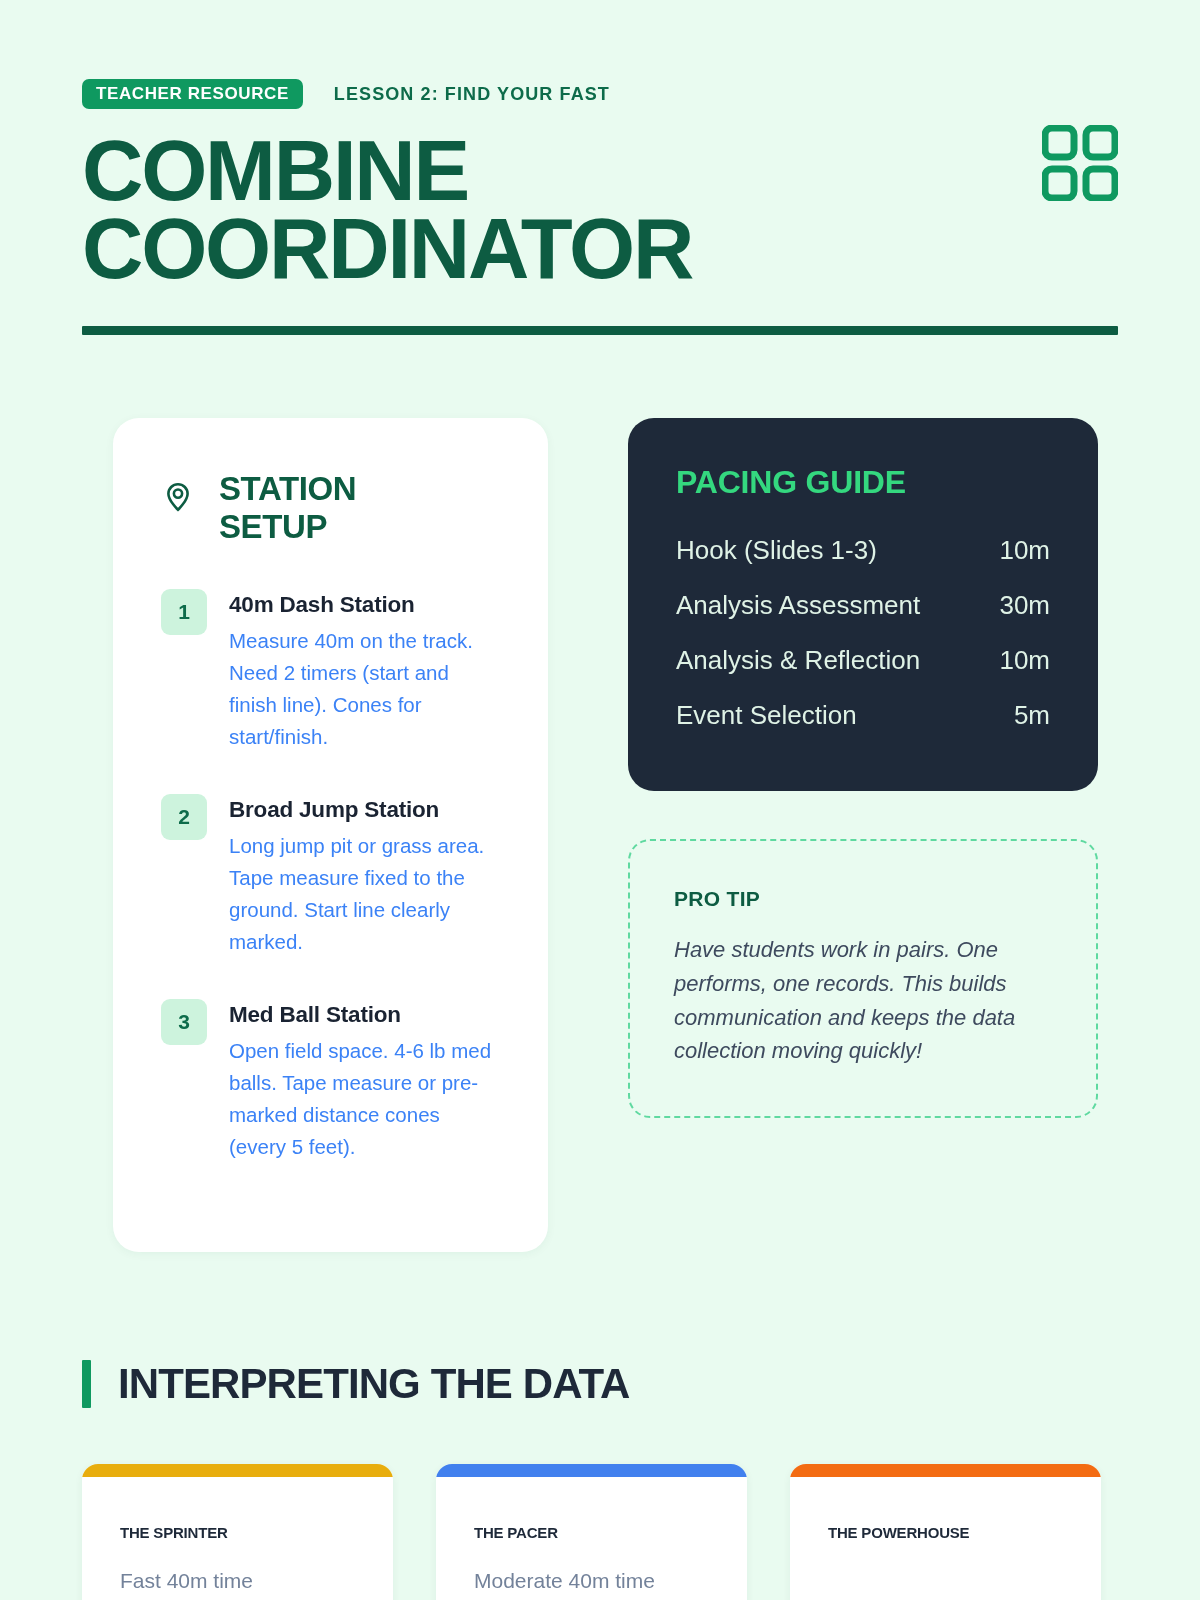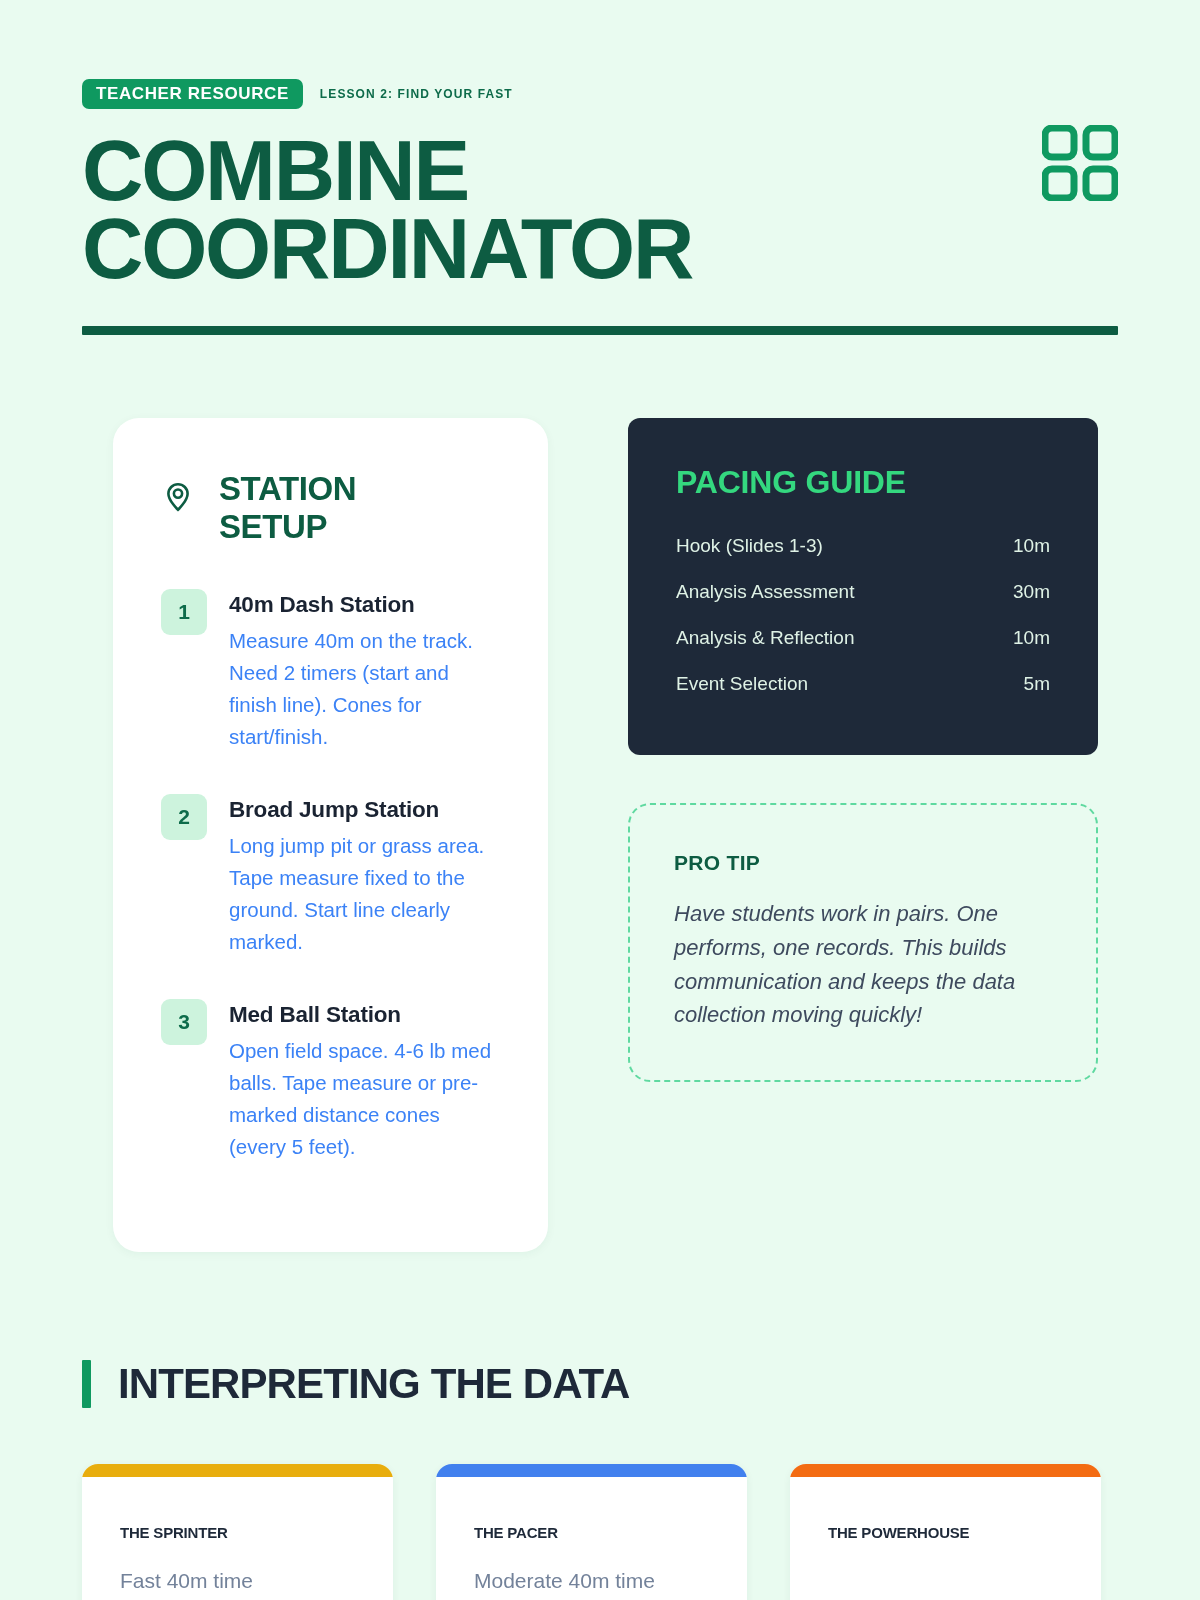--- a/index.html
+++ b/index.html
@@ -43,23 +43,24 @@
     font-size: 17px;
     font-weight: bold;
     letter-spacing: 0.6px;
     padding: 6px 14px 7px;
     border-radius: 7px;
     line-height: 1;
   }
 
   .eyebrow-lesson {
     color: #0d6b4a;
-    font-size: 12px;
+    font-size: 18px;
     font-weight: bold;
     letter-spacing: 1.1px;
+    margin-left: 14px;
   }
 
   .title {
     margin-top: 22px;
     font-size: 85px;
     line-height: 0.92;
     font-weight: bold;
     letter-spacing: -2.2px;
     color: #0d5c42;
     text-transform: uppercase;
@@ -153,38 +154,38 @@
 
   .station-desc {
     font-size: 20.5px;
     line-height: 1.56;
     color: #3b82f6;
   }
 
   
   .pacing-card {
     background: #1e2939;
-    border-radius: 12px;
+    border-radius: 26px;
     padding: 46px 48px 44px;
   }
 
   .pacing-title {
     font-size: 32px;
     font-weight: bold;
     color: #34d87f;
     letter-spacing: -0.2px;
     margin-bottom: 34px;
     text-transform: uppercase;
   }
 
   .pacing-row {
     display: flex;
     justify-content: space-between;
     align-items: baseline;
-    font-size: 19px;
+    font-size: 26px;
     color: #dff2e6;
     margin-bottom: 24px;
   }
   .pacing-row:last-child { margin-bottom: 16px; }
   .pacing-dur { white-space: nowrap; }
 
   
   .protip {
     margin-top: 48px;
     border: 2.5px dashed #5fd9a0;

